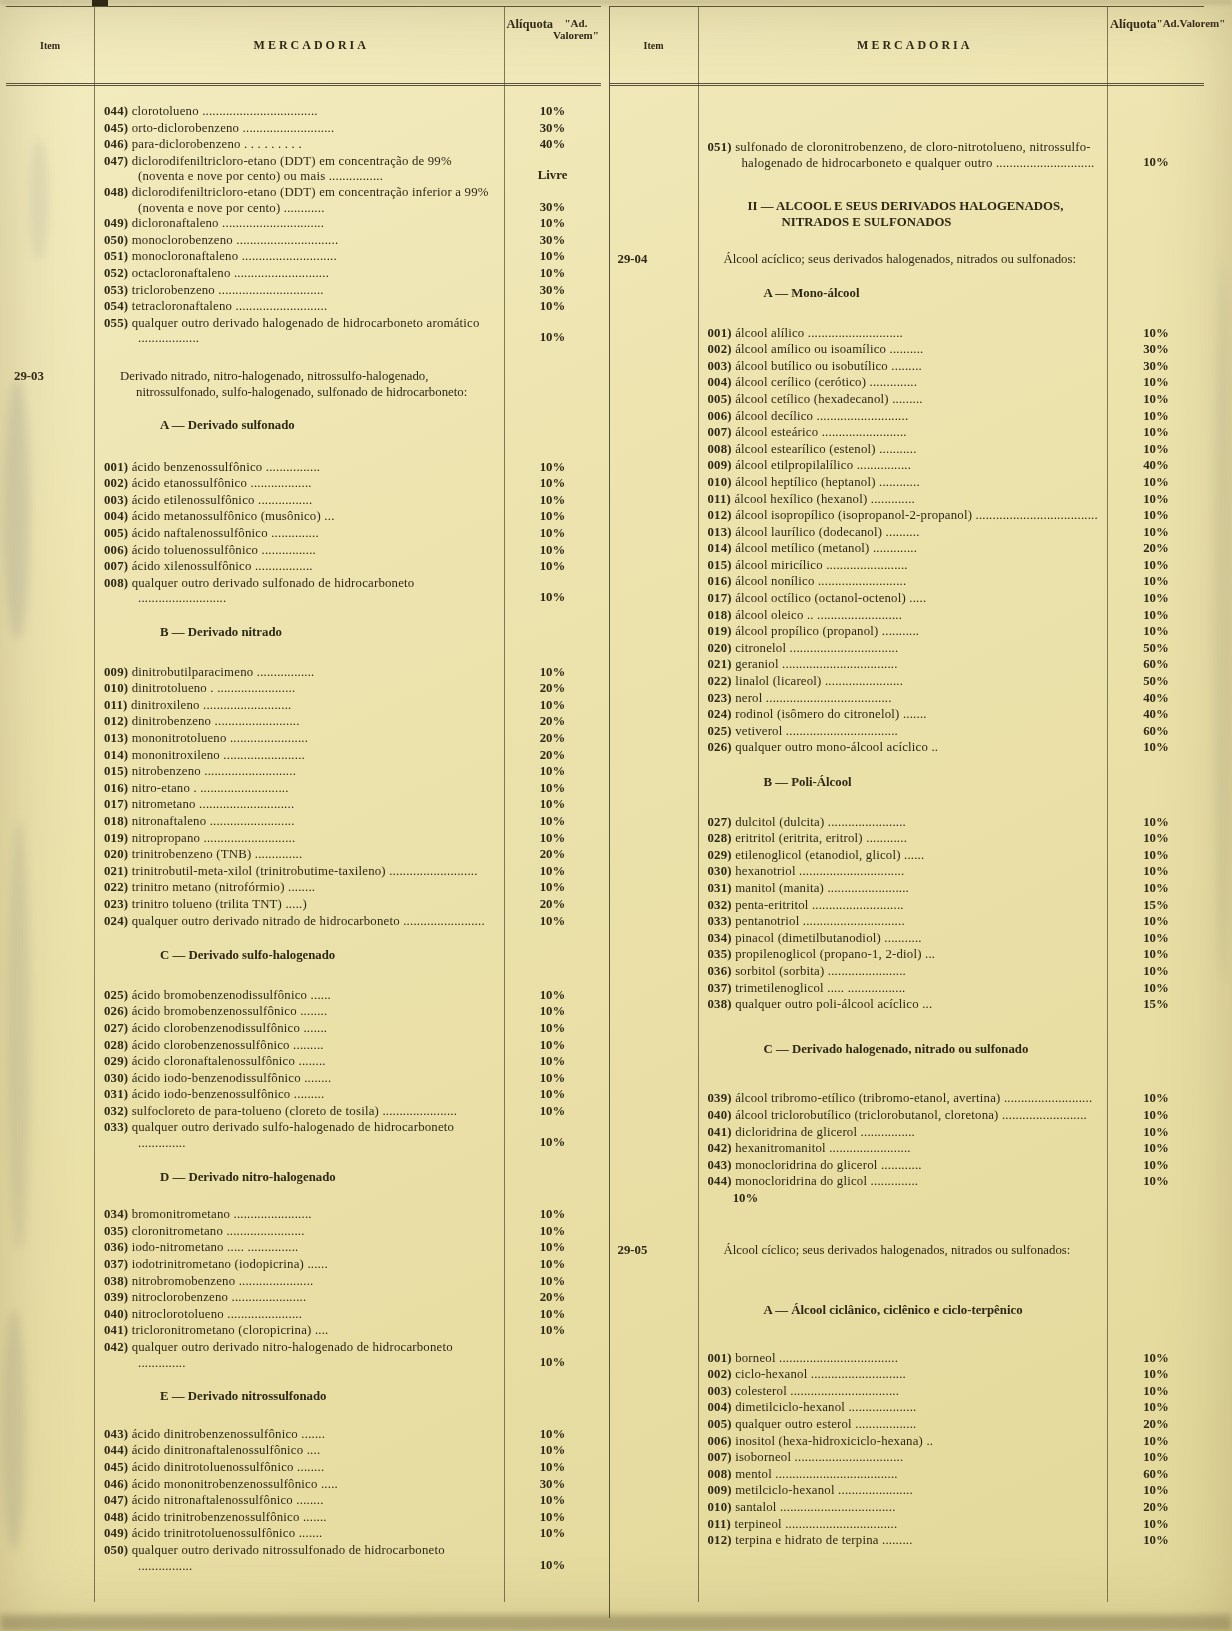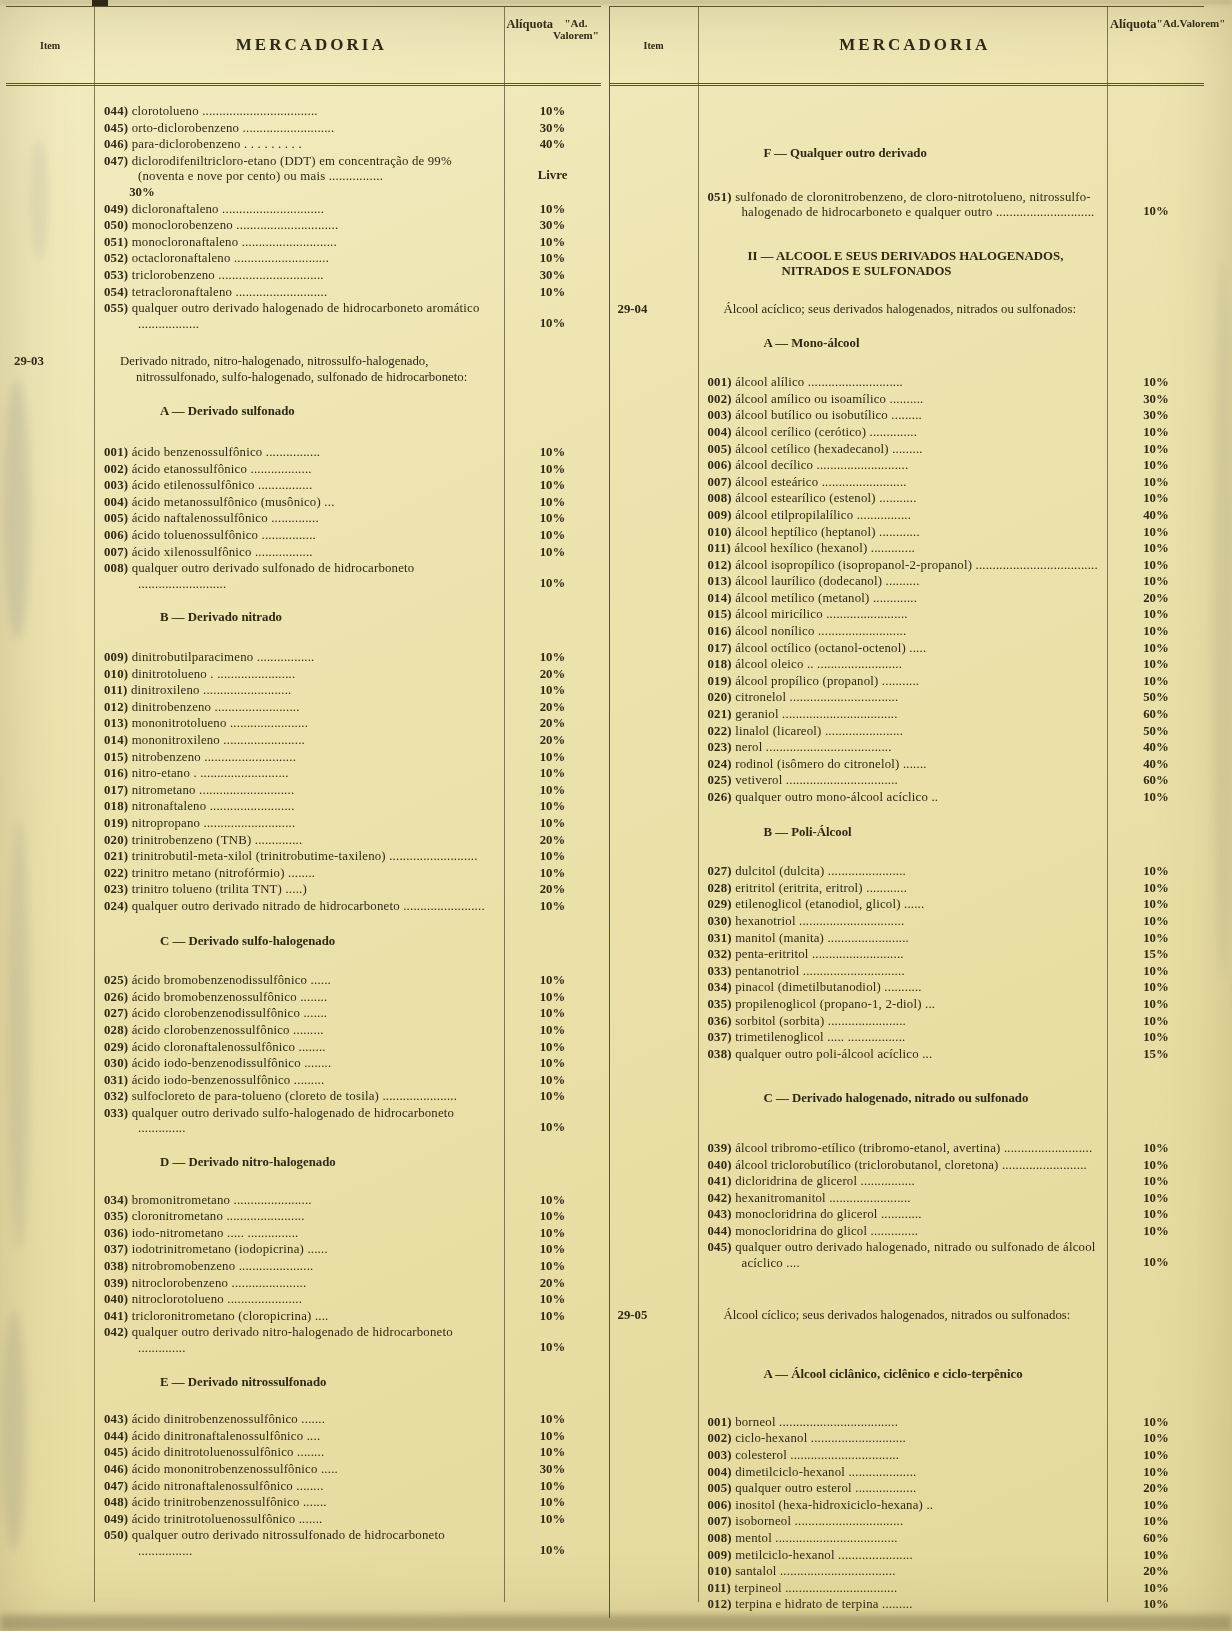--- a/index.html
+++ b/index.html
@@ -22,21 +22,21 @@
   .half{position:relative;flex:1;height:1612px;}
   .half-left{margin-right:8px;}
   .half-right{border-left:1px solid var(--line);}
   .vline{position:absolute;top:0;bottom:16px;width:1px;background:var(--line);opacity:.75;}
   .vl-a{left:88px;}
   .vl-b{right:96px;}
   .thead{display:flex;height:80px;border-top:1px solid var(--line);border-bottom:3px double var(--line);}
   .th-item{width:88px;flex:none;display:flex;align-items:center;justify-content:center;
     font-weight:bold;font-size:10px;}
   .th-merc{flex:1;display:flex;align-items:center;justify-content:center;
-    font-weight:bold;font-size:17px;letter-spacing:3px;padding-left:24px;}
+    font-weight:bold;font-size:12px;letter-spacing:3px;padding-left:24px;}
   .th-rate{width:96px;flex:none;display:flex;justify-content:space-between;
     padding:10px 2px 8px;text-align:center;font-size:12.5px;font-weight:bold;}
   .th-rate-sub{font-size:11px;font-weight:bold;}
   .tbody{padding-top:18px;font-size:12.8px;line-height:15.6px;}
   .row{display:flex;}
   .row-gap{width:100%;}
   .cell{min-height:1px;}
   .cell-item{width:88px;flex:none;padding-right:10px;text-align:right;font-weight:bold;}
   .cell-merc{flex:1;padding:0 6px 0 10px;}
   .cell-rate{width:96px;flex:none;text-align:center;font-weight:bold;align-self:flex-end;padding-bottom:1px;}
@@ -102,20 +102,23 @@
         </div>
         <div class="row row-item">
           <div class="cell cell-item"></div>
           <div class="cell cell-merc">
             <div class="it"><span class="num">047)</span> diclorodifeniltricloro-etano (DDT) em concentração de 99% (noventa e nove por cento) ou mais ................</div>
           </div>
           <div class="cell cell-rate">Livre</div>
         </div>
         <div class="row row-item">
           <div class="cell cell-item"></div>
+          <div class="cell cell-merc">
+            <div class="it"><span class="num">048)</span> diclorodifeniltricloro-etano (DDT) em concentração inferior a 99% (noventa e nove por cento) ............</div>
+          </div>
           <div class="cell cell-rate">30%</div>
         </div>
         <div class="row row-item">
           <div class="cell cell-item"></div>
           <div class="cell cell-merc">
             <div class="it"><span class="num">049)</span> dicloronaftaleno ..............................</div>
           </div>
           <div class="cell cell-rate">10%</div>
         </div>
         <div class="row row-item">
@@ -566,27 +569,20 @@
     <header class="thead">
       <div class="th-item">Item</div>
       <div class="th-merc">MERCADORIA</div>
       <div class="th-rate">
         <div>Alíquota</div>
         <div class="th-rate-sub">"Ad.Valorem"</div>
       </div>
     </header>
     <div class="tbody">
         <div class="row-gap" style="height: 24px;"></div>
-        <div class="row row-sec">
-          <div class="cell cell-item"></div>
-          <div class="cell cell-merc">
-            <div class="sec-text">F — Qualquer outro derivado</div>
-          </div>
-          <div class="cell cell-rate"></div>
-        </div>
         <div class="row-gap" style="height: 12px;"></div>
         <div class="row row-item">
           <div class="cell cell-item"></div>
           <div class="cell cell-merc">
             <div class="it"><span class="num">051)</span> sulfonado de cloronitrobenzeno, de cloro-nitrotolueno, nitrossulfo-halogenado de hidrocarboneto e qualquer outro .............................</div>
           </div>
           <div class="cell cell-rate">10%</div>
         </div>
         <div class="row-gap" style="height: 8px;"></div>
         <div class="row row-head">
@@ -931,23 +927,20 @@
         </div>
         <div class="row row-item">
           <div class="cell cell-item"></div>
           <div class="cell cell-merc">
             <div class="it"><span class="num">044)</span> monocloridrina do glicol ..............</div>
           </div>
           <div class="cell cell-rate">10%</div>
         </div>
         <div class="row row-item">
           <div class="cell cell-item"></div>
-          <div class="cell cell-merc">
-            <div class="it"><span class="num">045)</span> qualquer outro derivado halogenado, nitrado ou sulfonado de álcool acíclico ....</div>
-          </div>
           <div class="cell cell-rate">10%</div>
         </div>
         <div class="row-gap" style="height: 14px;"></div>
         <div class="row row-group">
           <div class="cell cell-item">29-05</div>
           <div class="cell cell-merc">
             <div class="group-text">Álcool cíclico; seus derivados halogenados, nitrados ou sulfonados:</div>
           </div>
           <div class="cell cell-rate"></div>
         </div>

